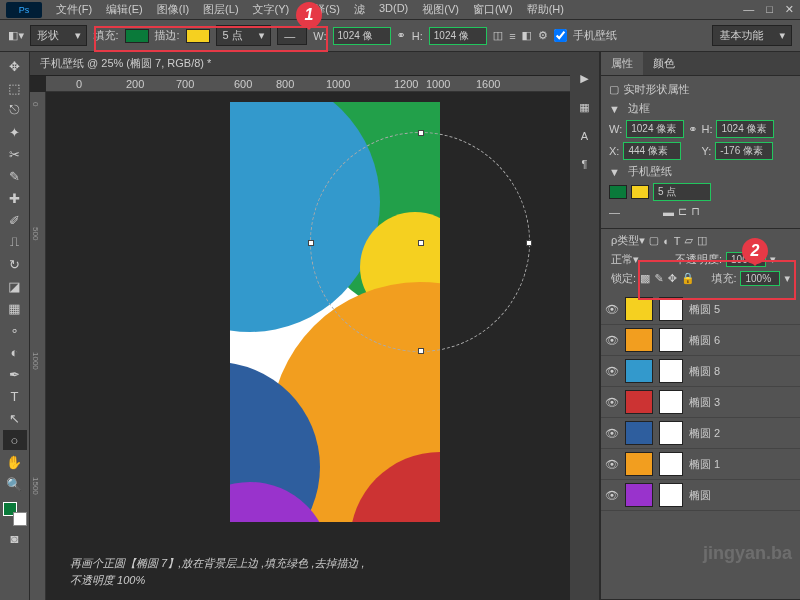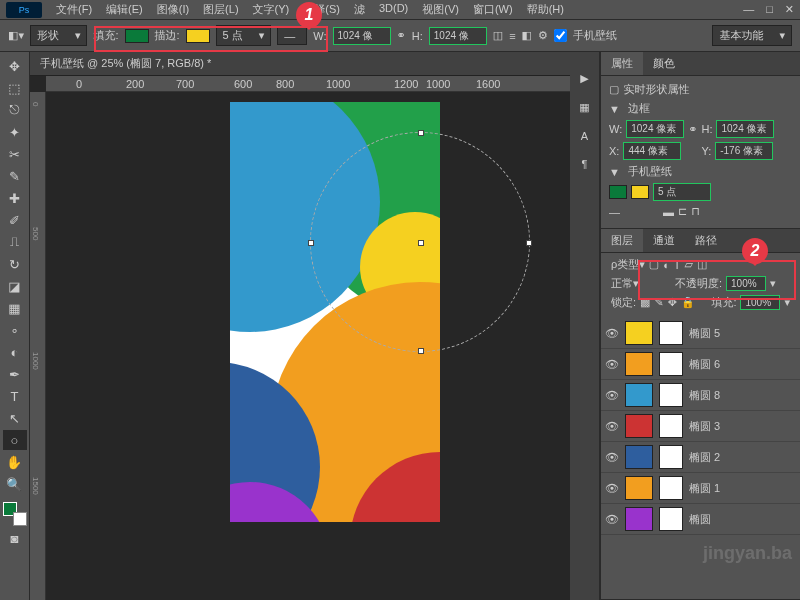--- a/index.html
+++ b/index.html
@@ -168,20 +168,24 @@
       <div class="c" style="background:#cc3333;width:180px;height:180px;top:350px;left:120px"></div>
       <div class="c" style="background:#9933cc;width:160px;height:160px;top:380px;left:-60px"></div>
     </div>
     <div class="sel-circle">
       <div class="handle" style="top:-3px;left:107px"></div>
       <div class="handle" style="top:107px;left:-3px"></div>
       <div class="handle" style="top:107px;right:-3px"></div>
       <div class="handle" style="bottom:-3px;left:107px"></div>
       <div class="handle" style="top:107px;left:107px"></div>
     </div>
+    <div class="caption">
+      <div>再画个正圆【椭圆 7】,放在背景层上边 ,填充绿色 ,去掉描边 ,</div>
+      <div>不透明度 100%</div>
+    </div>
   </div>
 
   <div class="right">
     <div class="dock">
       <span>▶</span>
       <span>▦</span>
       <span>A</span>
       <span>¶</span>
     </div>
     <div class="panels">
@@ -225,25 +229,20 @@
           <div class="row">
               <div class="sel" style="width:50px">—</div>
               <span>▬</span>
               <span>⊏</span>
               <span>⊓</span>
             </div>
         </div>
       </div>
 
       <div class="panel layers">
-        <div class="panel-tabs">
-          <span class="active">图层</span>
-          <span>通道</span>
-          <span>路径</span>
-        </div>
         <div class="panel-body" style="padding:4px 10px">
           <div class="row">
               <div class="sel"><span>ρ</span><span>类型</span><span>▾</span></div>
               <span>▢</span>
               <span>◐</span>
               <span>T</span>
               <span>▱</span>
               <span>◫</span>
             </div>
           <div class="row">

